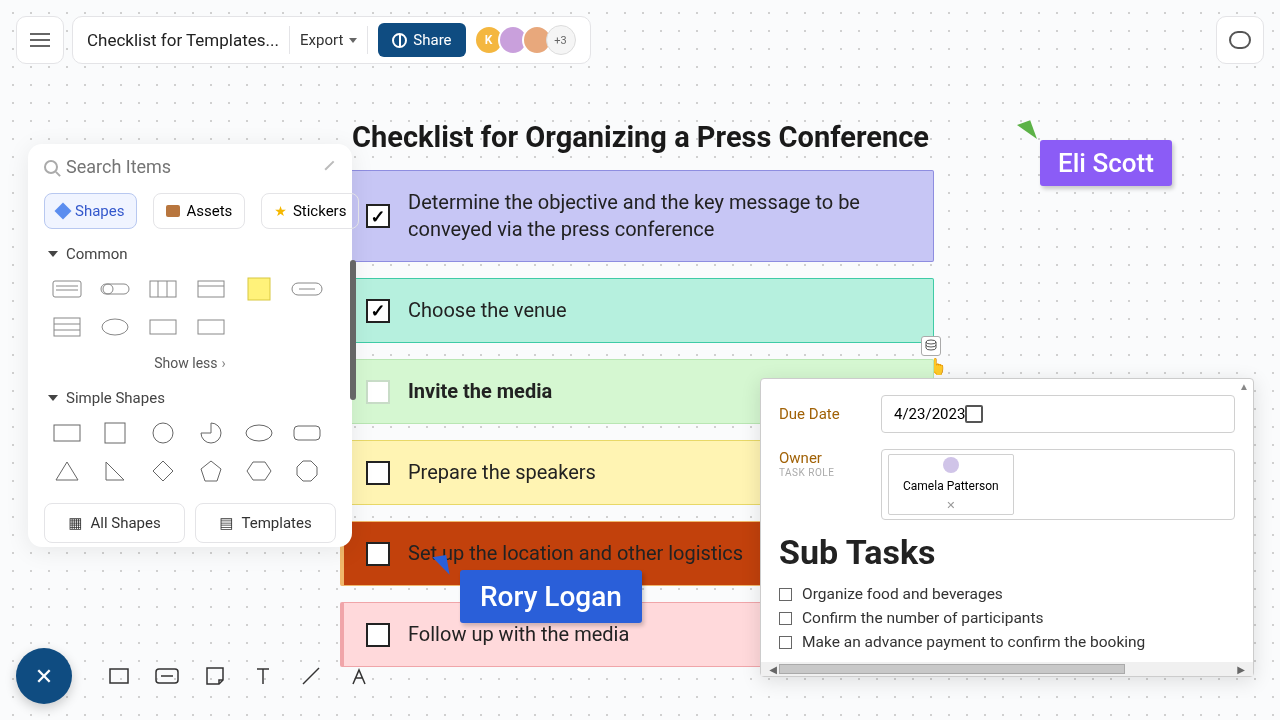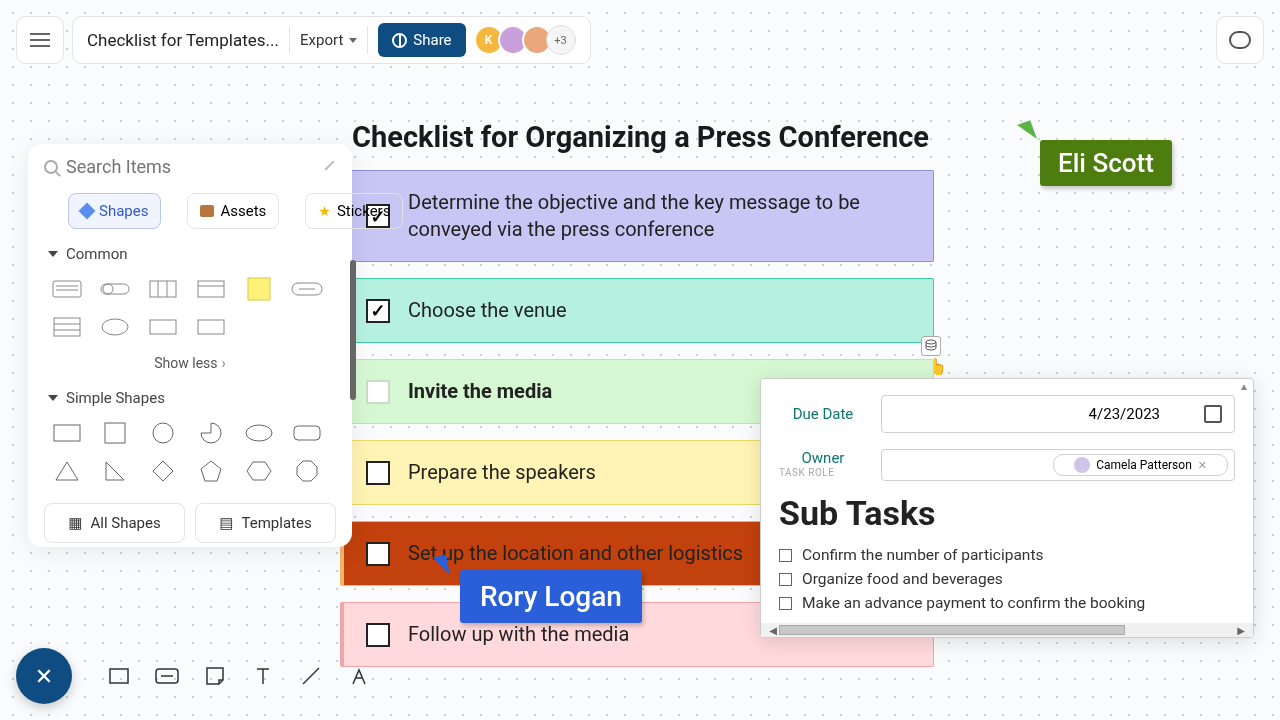--- a/index.html
+++ b/index.html
@@ -34,21 +34,21 @@
 
 
 .left-panel { position: absolute; top: 144px; left: 28px; width: 324px; background:#fff; border-radius: 14px; box-shadow: 0 4px 24px rgba(0,0,0,0.08); z-index: 8; padding-bottom: 4px; }
 .search-row { display:flex; align-items:center; padding: 12px 16px 8px 16px; gap:8px; }
 .search-icon { width: 14px; height: 14px; border: 2px solid #aaa; border-radius:50%; position:relative; }
 .search-icon::after { content:''; position:absolute; width:6px; height:2px; background:#aaa; bottom:-3px; right:-5px; transform:rotate(45deg);}
 .search-input { border:none; outline:none; font-size:18px; color:#888; flex:1; }
 .pin-icon { width: 16px; height: 16px; transform: rotate(45deg); }
 .pin-icon::before { content:''; display:block; width: 2px; height: 12px; background:#bbb; margin:0 auto; }
 
-.tab-row { display:flex; gap:26px; padding: 8px 16px; margin-left: 24px; }
+.tab-row { display:flex; gap:16px; padding: 8px 16px; }
 .tab-pill { display:flex; align-items:center; gap:6px; padding: 8px 12px; border:1px solid #e4e4e7; border-radius:8px; font-size:15px; cursor:pointer; }
 .tab-pill.active { border-color:#b8c8f0; background:#f0f4ff; color:#3458cc; }
 .tab-icon { width:12px; height:12px; }
 .shape-ic { background:#5b8def; transform:rotate(45deg); }
 .asset-ic { width:14px;height:12px; background:#b8763e; border-radius:2px; }
 .sticker-ic { color:#f5b800; font-size:14px; }
 
 .scroll-thumb { position:absolute; right: -4px; top: 116px; width: 6px; height: 140px; background:#666; border-radius:3px; }
 
 .section-head { display:flex; align-items:center; gap:8px; padding: 8px 20px; font-size:15px; color:#444; }
@@ -90,33 +90,33 @@
 .db-badge { position:absolute; right:-8px; bottom:-14px; width:20px;height:20px; background:#fff; border:1px solid #aaa; border-radius:3px; display:flex;align-items:center;justify-content:center;}
 .db-badge svg { width:14px; height:14px; }
 .cursor-hand { position:absolute; right:-14px; bottom:-34px; font-size:16px; }
 
 
 .user-cursor { position:absolute; z-index:20; }
 .cursor-tri { width:0;height:0; border-left:14px solid transparent; border-top:20px solid; position:absolute; transform: rotate(-20deg);}
 .cursor-tag { padding:8px 18px; font-size:26px; font-weight:500; color:#fff; border-radius:3px; box-shadow: 2px 3px 4px rgba(0,0,0,.2); white-space: nowrap;}
 .eli { top: 140px; left: 1022px; }
 .eli .cursor-tri { border-top-color:#5cb247; top:-18px; left:-2px;}
-.eli .cursor-tag { background:#4d7c0f; margin-left:18px; }
+.eli .cursor-tag { background:#8b5cf6; margin-left:18px; }
 .rory { top: 570px; left: 434px; }
 .rory .cursor-tri { border-top-color:#2a5fd9; top:-14px; left:0; transform:rotate(-10deg);}
 .rory .cursor-tag { background:#2a5fd9; margin-left:26px; font-size:28px; padding:10px 20px;}
 
 
 .detail-pop { position:absolute; top:378px; left:760px; width:494px; background:#fff; border:1px solid #ccc; border-radius:4px; box-shadow:0 4px 20px rgba(0,0,0,.12); z-index:15; padding:16px 18px 8px 18px;}
 .detail-row { display:flex; align-items:center; gap:14px; margin-bottom:12px; }
-.detail-label { width:88px; font-size:15px; color:#0f766e;text-align:center; }
+.detail-label { width:88px; font-size:15px; color:#a16207; }
 .detail-sub { font-size:10px; letter-spacing:.5px; color:#aaa; }
-.detail-field { flex:1; border:1px solid #d0d0d0; border-radius:4px; padding:9px 12px; font-size:15px; display:flex; align-items:center; justify-content:flex-end;gap:44px; }
+.detail-field { flex:1; border:1px solid #d0d0d0; border-radius:4px; padding:9px 12px; font-size:15px; display:flex; align-items:center; justify-content:flex-start; }
 .cal-icon { width:18px;height:18px; border:2px solid #555; border-radius:2px; position:relative; }
-.owner-chip { display:inline-flex; align-items:center; gap:6px; border:1px solid #d0d0d0; border-radius:10px; padding:2px 20px; font-size:12px; }
+.owner-chip { display:inline-flex; align-items:center; gap:6px; border:1px solid #d0d0d0; border-radius:2px; padding:2px 14px; font-size:12px;flex-direction:column; }
 .owner-chip .mini-av { width:16px;height:16px;border-radius:50%;background:#d0c4e8;}
 .owner-chip .x { color:#999; font-size:11px; cursor:pointer;}
 .sub-title { font-size:34px; font-weight:700; color:#222; margin: 6px 0 10px 0;}
 .sub-item { display:flex; align-items:flex-start; gap:10px; font-size:15.5px; color:#333; padding:3px 0;}
 .sub-cb { width:13px;height:13px; border:1.5px solid #666; margin-top:3px; flex-shrink:0;}
 .scrollx { height:14px; background:#f0f0f0; margin:8px -18px -8px -18px; display:flex;align-items:center; padding:0 6px;}
 .scrollx .thumb { height:10px; background:#c8c8c8; width:72%; border:1px solid #aaa;}
 .scrollx .arr { width:12px;text-align:center;color:#666;font-size:10px;}
 .scroll-up { position:absolute; top:2px; right:4px; font-size:10px; color:#888;}
 </style>
@@ -429,25 +429,25 @@
       <span class="owner-chip">
         <span class="mini-av"></span>
         <span>Camela Patterson</span>
         <span class="x">✕</span>
       </span>
     </div>
   </div>
   <div class="sub-title">Sub Tasks</div>
   <div class="sub-item">
       <div class="sub-cb"></div>
-      <span>Confirm the number of participants</span>
+      <span>Organize food and beverages</span>
     </div>
   <div class="sub-item">
       <div class="sub-cb"></div>
-      <span>Organize food and beverages</span>
+      <span>Confirm the number of participants</span>
     </div>
   <div class="sub-item">
       <div class="sub-cb"></div>
       <span>Make an advance payment to confirm the booking</span>
     </div>
   <div class="scrollx">
       <span class="arr">◀</span>
       <div class="thumb"></div>
       <span class="arr" style="margin-left:auto;">▶</span>
     </div>

